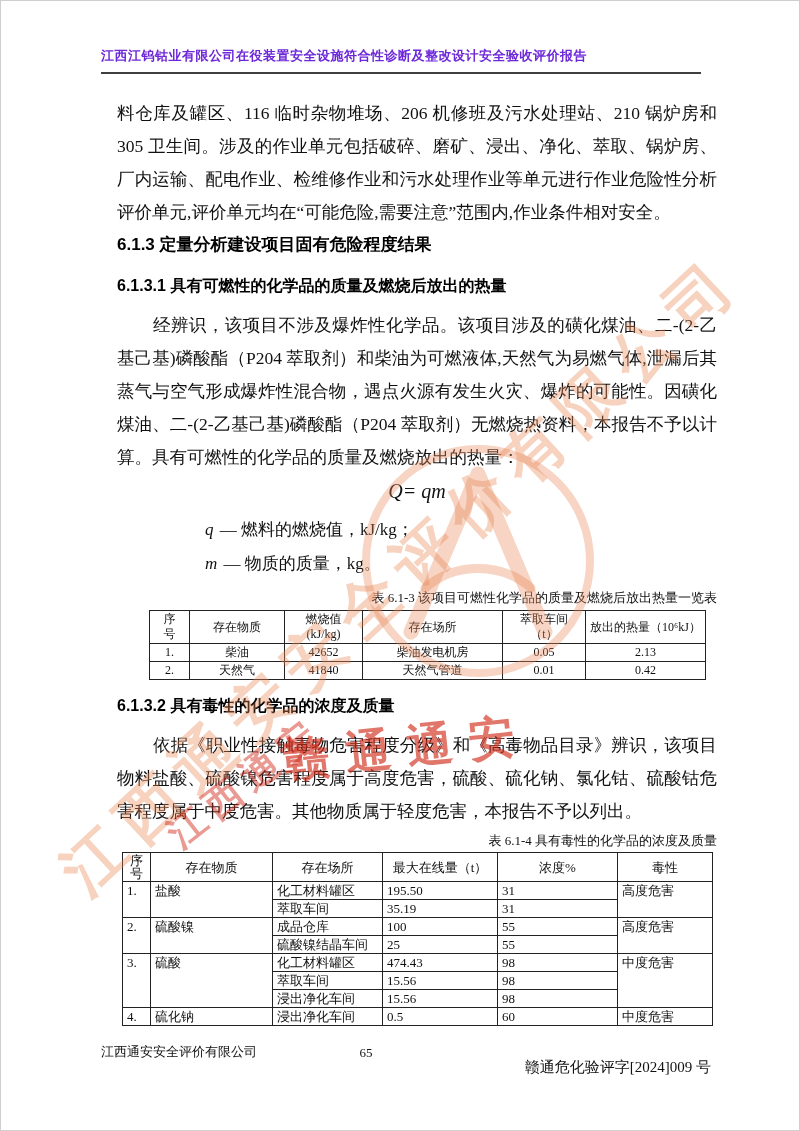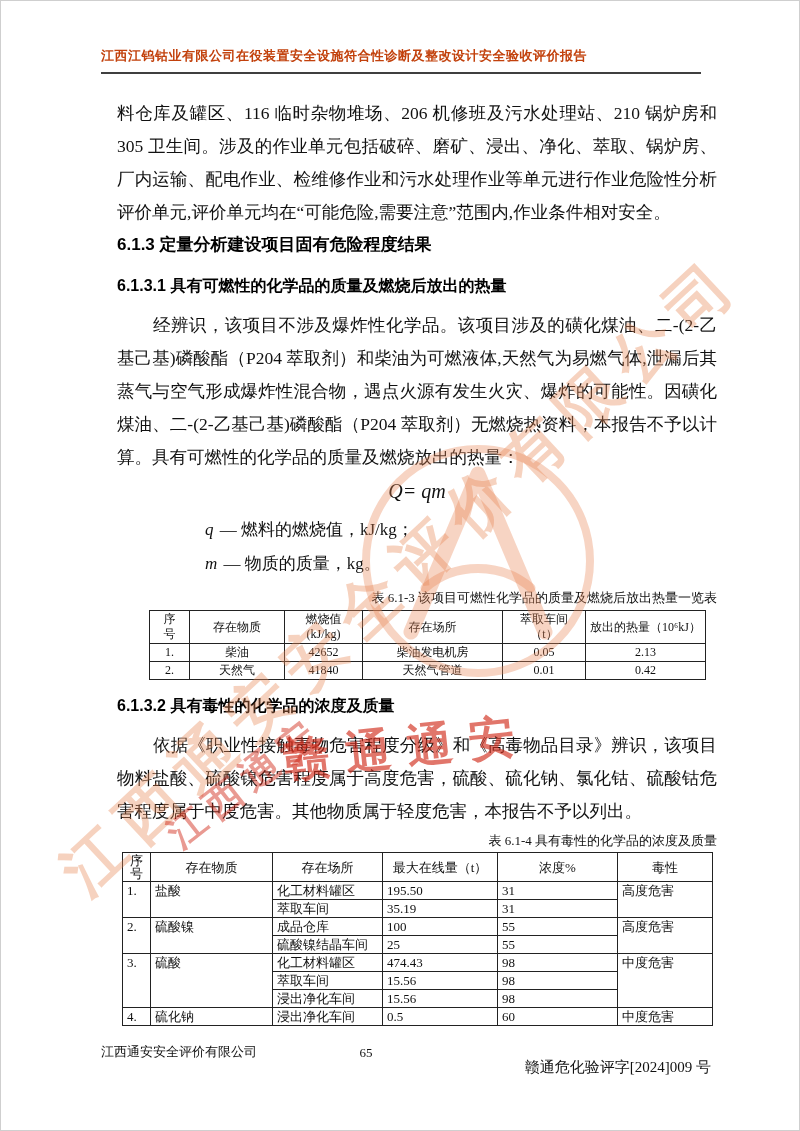--- a/index.html
+++ b/index.html
@@ -3,21 +3,21 @@
 <meta charset="utf-8">
 <style>
   * { margin:0; padding:0; box-sizing:border-box; }
   html,body { background:#ffffff; }
   body { width:800px; height:1131px; font-family:"Liberation Serif","DejaVu Serif",serif; color:#111; }
 
   .page { position:relative; width:800px; height:1131px; background:#fff; border:1px solid #cfcfcf; overflow:hidden; }
 
   
   .header { position:absolute; top:46px; left:100px; width:600px; border-bottom:2px solid #3f3f3f; padding-bottom:7px; z-index:2; }
-  .header-title { font-size:13px; font-weight:bold; letter-spacing:0.5px; color:#c2410c; }
+  .header-title { font-size:13px; font-weight:bold; letter-spacing:0.5px; color:#6d28d9; }
 
   
   .content { position:absolute; top:96px; left:116px; width:600px; z-index:2; }
   p.body-text { font-size:17.5px; line-height:33px; text-align:justify; color:#111; }
   .indent { text-indent:36px; }
 
   h3.sec, h4.sec { font-family:"Liberation Sans","DejaVu Sans",sans-serif; font-weight:700; color:#000; }
   h3.sec { font-size:17px; margin:4px 0 0 0; }
   h4.sec { font-size:16px; margin:20px 0 0 0; }
   h4.sec2 { margin-top:16px; }

